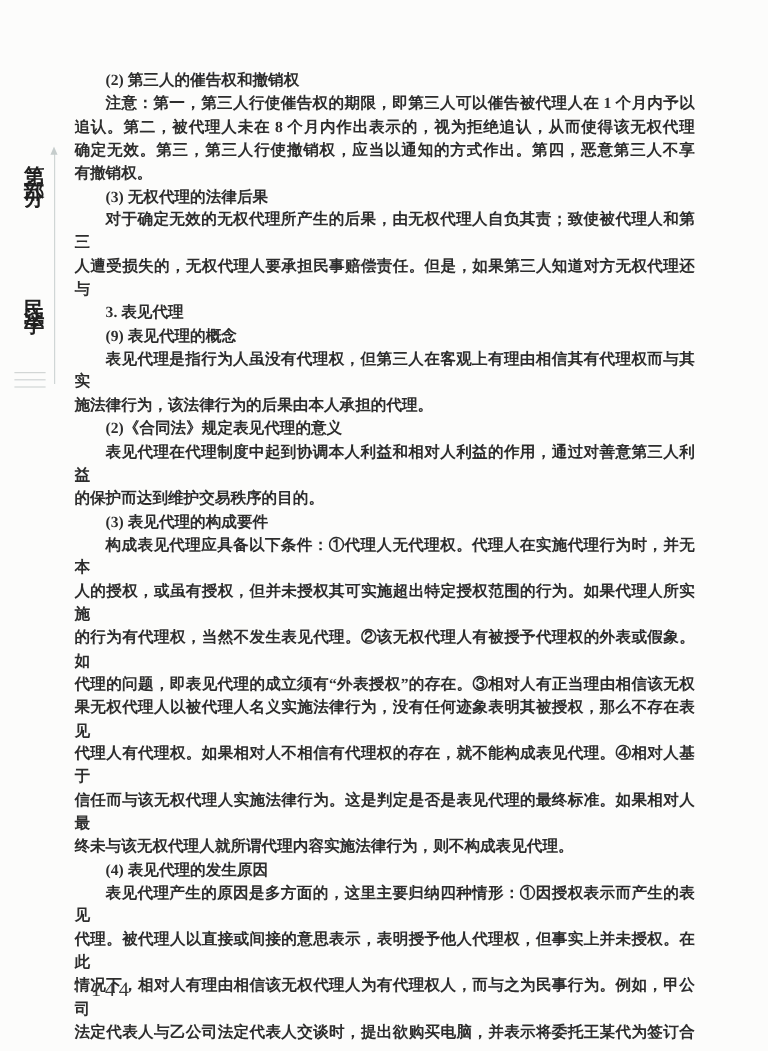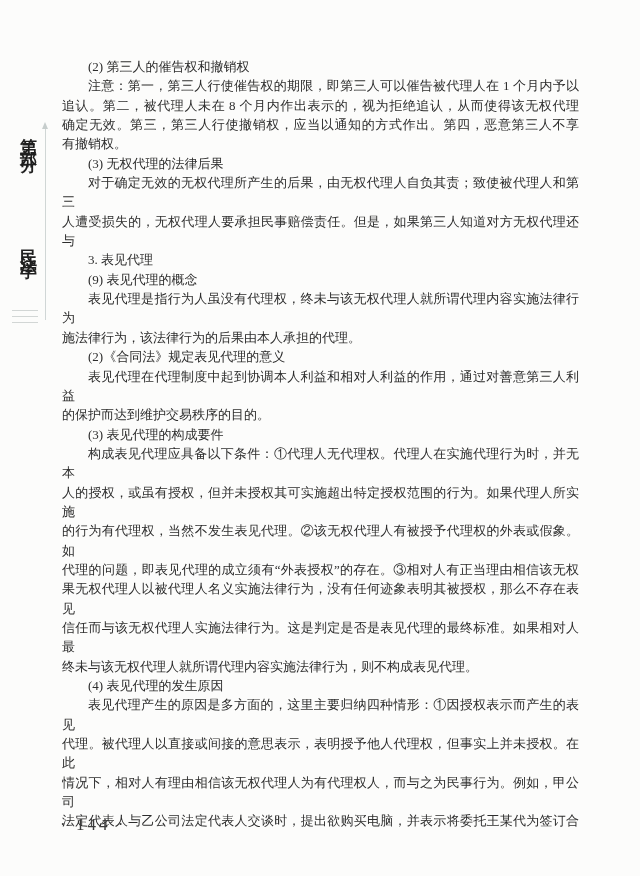--- a/index.html
+++ b/index.html
@@ -70,20 +70,21 @@
     top: 57px;
     width: 517px;
     font-size: 13px;
     line-height: 19.35px;
     color: #2d2d2d;
   }
   .line {
     min-height: 19.35px;
     white-space: normal;
     overflow: hidden;
+    font-weight: bold;
   }
   .line.heading { text-indent: 2em; text-align: left; }
   .line.p-start { text-indent: 2em; }
   .line.p-start, .line.p-full {
     text-align: justify;
     text-align-last: justify;
     text-justify: inter-character;
   }
   .line.p-end { text-align: center; text-align-last: left; }
   
@@ -118,31 +119,32 @@
       <div class="line heading">(2) 第三人的催告权和撤销权</div>
       <div class="line p-start">注意：第一，第三人行使催告权的期限，即第三人可以催告被代理人在 1 个月内予以</div>
       <div class="line p-full">追认。第二，被代理人未在 8 个月内作出表示的，视为拒绝追认，从而使得该无权代理</div>
       <div class="line p-full">确定无效。第三，第三人行使撤销权，应当以通知的方式作出。第四，恶意第三人不享</div>
       <div class="line p-end">有撤销权。</div>
       <div class="line heading">(3) 无权代理的法律后果</div>
       <div class="line p-start">对于确定无效的无权代理所产生的后果，由无权代理人自负其责；致使被代理人和第三</div>
       <div class="line p-full">人遭受损失的，无权代理人要承担民事赔偿责任。但是，如果第三人知道对方无权代理还与</div>
       <div class="line heading">3. 表见代理</div>
       <div class="line heading">(9) 表见代理的概念</div>
-      <div class="line p-start">表见代理是指行为人虽没有代理权，终未与该无权代理人就所谓代理内容实施法律行为</div>
+      <div class="line p-start">表见代理是指行为人虽没有代理权，但第三人在客观上有理由相信其有代理权而与其实</div>
       <div class="line p-end">施法律行为，该法律行为的后果由本人承担的代理。</div>
       <div class="line heading">(2)《合同法》规定表见代理的意义</div>
       <div class="line p-start">表见代理在代理制度中起到协调本人利益和相对人利益的作用，通过对善意第三人利益</div>
       <div class="line p-end">的保护而达到维护交易秩序的目的。</div>
       <div class="line heading">(3) 表见代理的构成要件</div>
       <div class="line p-start">构成表见代理应具备以下条件：①代理人无代理权。代理人在实施代理行为时，并无本</div>
       <div class="line p-full">人的授权，或虽有授权，但并未授权其可实施超出特定授权范围的行为。如果代理人所实施</div>
       <div class="line p-full">的行为有代理权，当然不发生表见代理。②该无权代理人有被授予代理权的外表或假象。如</div>
       <div class="line p-full">代理的问题，即表见代理的成立须有“外表授权”的存在。③相对人有正当理由相信该无权</div>
       <div class="line p-full">果无权代理人以被代理人名义实施法律行为，没有任何迹象表明其被授权，那么不存在表见</div>
+      <div class="line p-full">代理人有代理权。如果相对人不相信有代理权的存在，就不能构成表见代理。④相对人基于</div>
       <div class="line p-full">信任而与该无权代理人实施法律行为。这是判定是否是表见代理的最终标准。如果相对人最</div>
       <div class="line p-end">终未与该无权代理人就所谓代理内容实施法律行为，则不构成表见代理。</div>
       <div class="line heading">(4) 表见代理的发生原因</div>
       <div class="line p-start">表见代理产生的原因是多方面的，这里主要归纳四种情形：①因授权表示而产生的表见</div>
       <div class="line p-full">代理。被代理人以直接或间接的意思表示，表明授予他人代理权，但事实上并未授权。在此</div>
       <div class="line p-full">情况下，相对人有理由相信该无权代理人为有代理权人，而与之为民事行为。例如，甲公司</div>
       <div class="line p-full">法定代表人与乙公司法定代表人交谈时，提出欲购买电脑，并表示将委托王某代为签订合</div>
     </div>
 
   <div class="page-number">· 144 ·</div>

